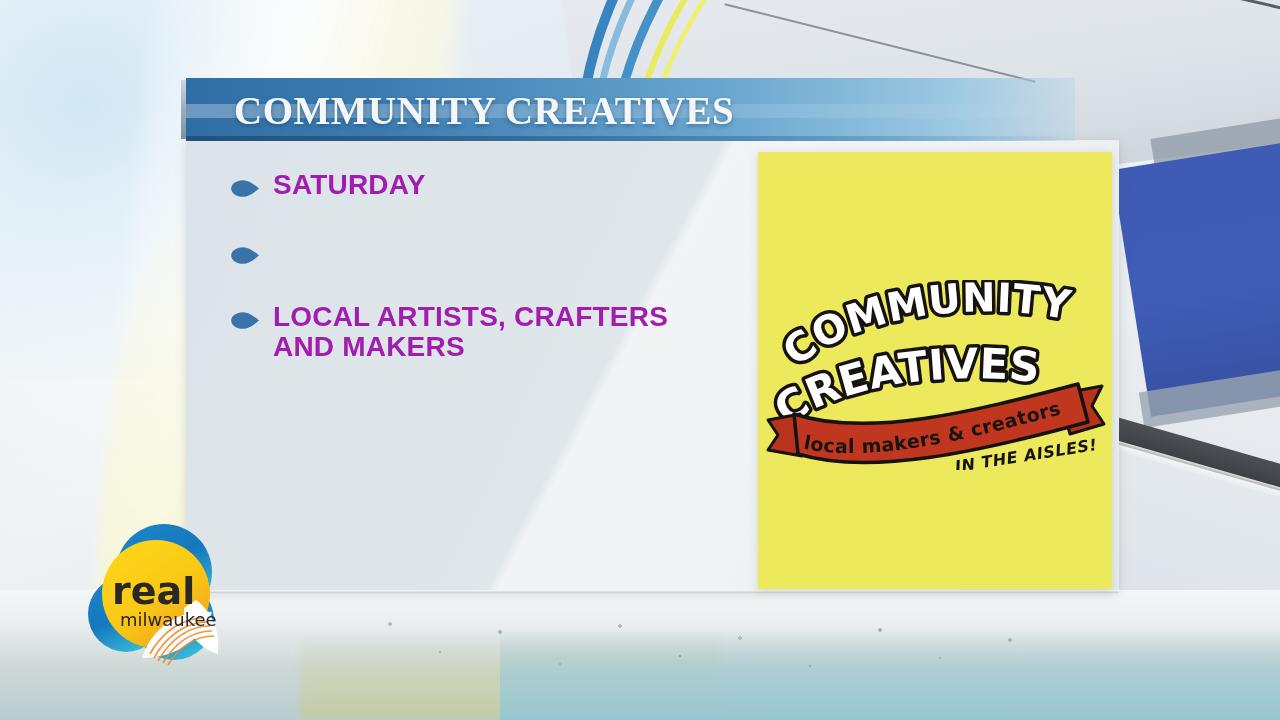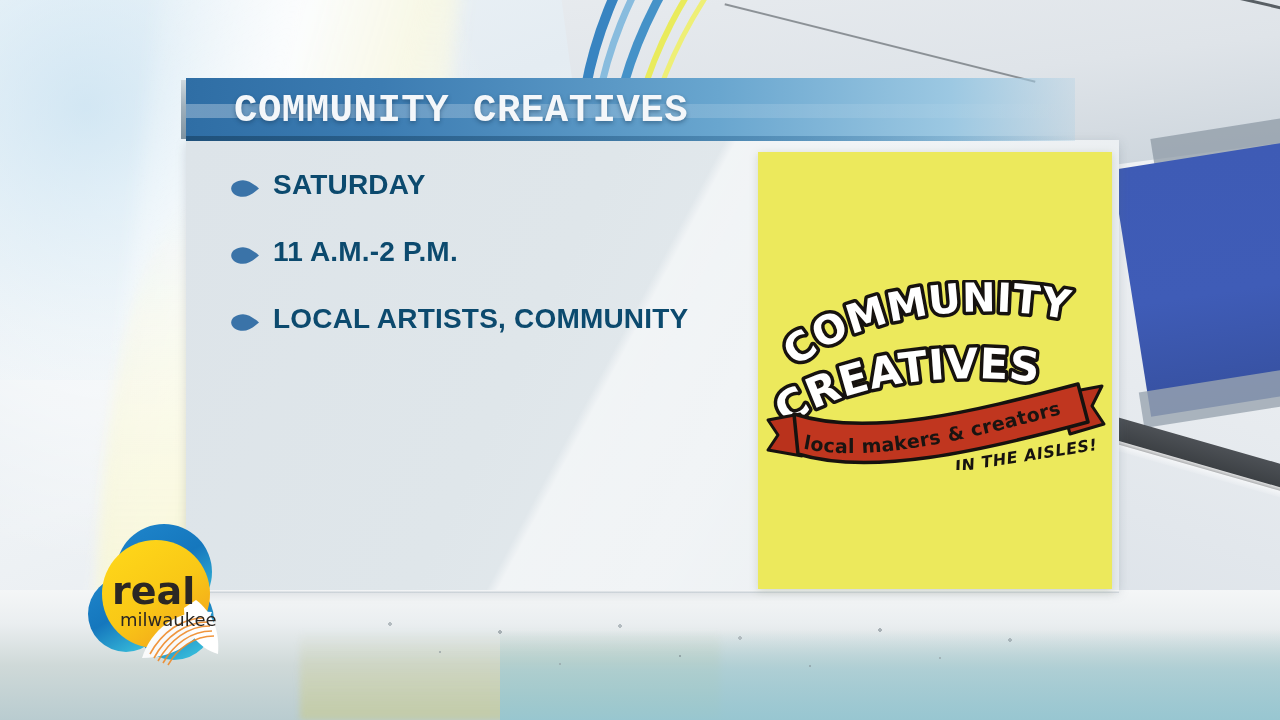--- a/index.html
+++ b/index.html
@@ -173,32 +173,32 @@
   }
   .titlebar-cap{
     position:absolute;left:181px;top:80px;width:10px;height:59px;
     background:linear-gradient(180deg,#cfd8de,#9fb0bc 45%,#7f93a1);
   }
   .title-text{
     position:absolute;left:234px;top:80px;height:62px;line-height:62px;
     font-size:39px;font-weight:bold;color:#f4f7fa;letter-spacing:.5px;
     text-shadow:0 2px 4px rgba(20,50,80,.45);
     white-space:nowrap;
-    font-family:Liberation Mono, monospace;
+    font-family:Liberation Serif, serif;
   }
 
   
   .bullets{position:absolute;left:230px;top:170px;width:520px;}
   .bullet-row{display:flex;align-items:flex-start;margin-bottom:37px;}
   .bullet-row:last-child{margin-bottom:0;}
   .bullet-mark{
     width:30px;height:19px;margin-top:9px;margin-right:13px;flex:0 0 auto;
   }
   .bullet-text{
-    font-size:28px;font-weight:bold;color:#0c4a6e;letter-spacing:.2px;
+    font-size:28px;font-weight:bold;color:#a21caf;letter-spacing:.2px;
     line-height:30px;
     font-family:"Liberation Sans", sans-serif;
   }
   .bullet-text .l2{display:block;}
 
   
   .artcard{
     position:absolute;left:758px;top:152px;width:354px;height:437px;
     background:#ece95c;
     box-shadow:0 2px 8px rgba(120,130,90,.25);
@@ -266,31 +266,30 @@
       </span>
       <span class="bullet-text">SATURDAY</span>
     </div>
 
     <div class="bullet-row">
       <span class="bullet-mark">
         <svg width="30" height="19" viewBox="0 0 30 19" aria-hidden="true">
           <path d="M13 1.2 C6.4 1.2 1.2 4.8 1.2 9.5 C1.2 14.2 6.4 17.8 13 17.8 C18 17.8 23.4 14.4 29 9.5 C23.4 4.6 18 1.2 13 1.2 Z" fill="#3a73a8"></path>
         </svg>
       </span>
-      <span class="bullet-text">11 A.M.-2 P.M.</span>
     </div>
 
 
     <div class="bullet-row">
       <span class="bullet-mark">
         <svg width="30" height="19" viewBox="0 0 30 19" aria-hidden="true">
           <path d="M13 1.2 C6.4 1.2 1.2 4.8 1.2 9.5 C1.2 14.2 6.4 17.8 13 17.8 C18 17.8 23.4 14.4 29 9.5 C23.4 4.6 18 1.2 13 1.2 Z" fill="#3a73a8"></path>
         </svg>
       </span>
-      <span class="bullet-text"><span>LOCAL ARTISTS, COMMUNITY</span></span>
+      <span class="bullet-text"><span>LOCAL ARTISTS, CRAFTERS</span><span class="l2">AND MAKERS</span></span>
     </div>
 
   </div>
 
   <div class="artcard">
     <div class="logo-wrap">
       <svg width="354" height="190" viewBox="0 0 354 190" aria-hidden="true">
         <defs>
           <path id="arcTop" d="M34 92 C 90 36, 220 16, 330 44"></path>
           <path id="arcBot" d="M26 148 C 86 100, 218 84, 330 112"></path>

